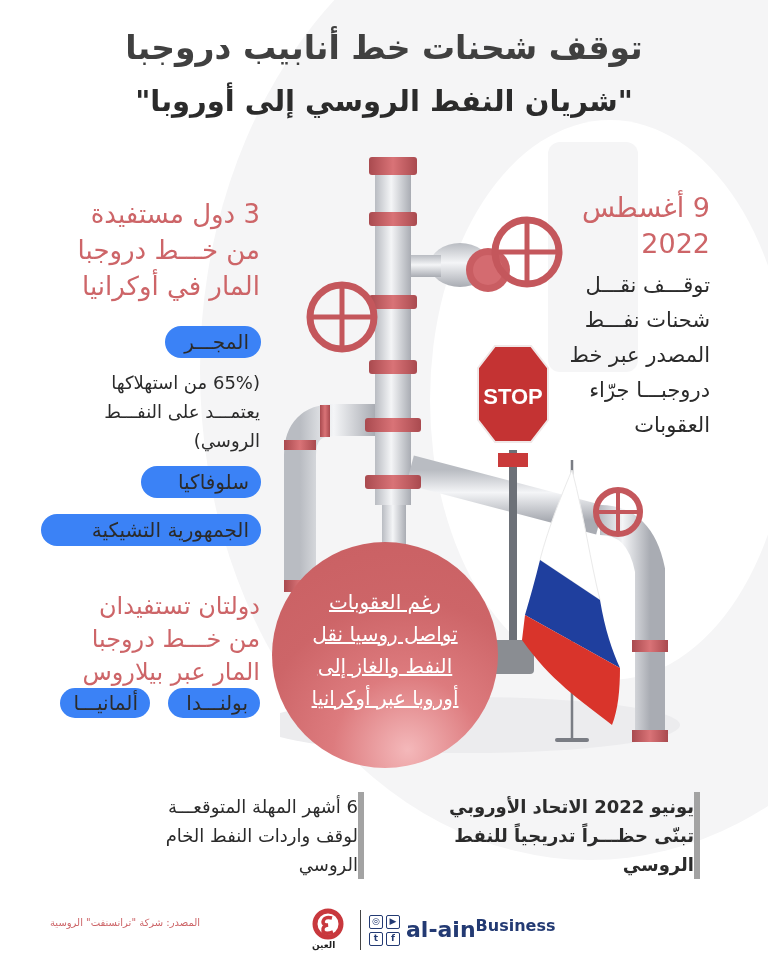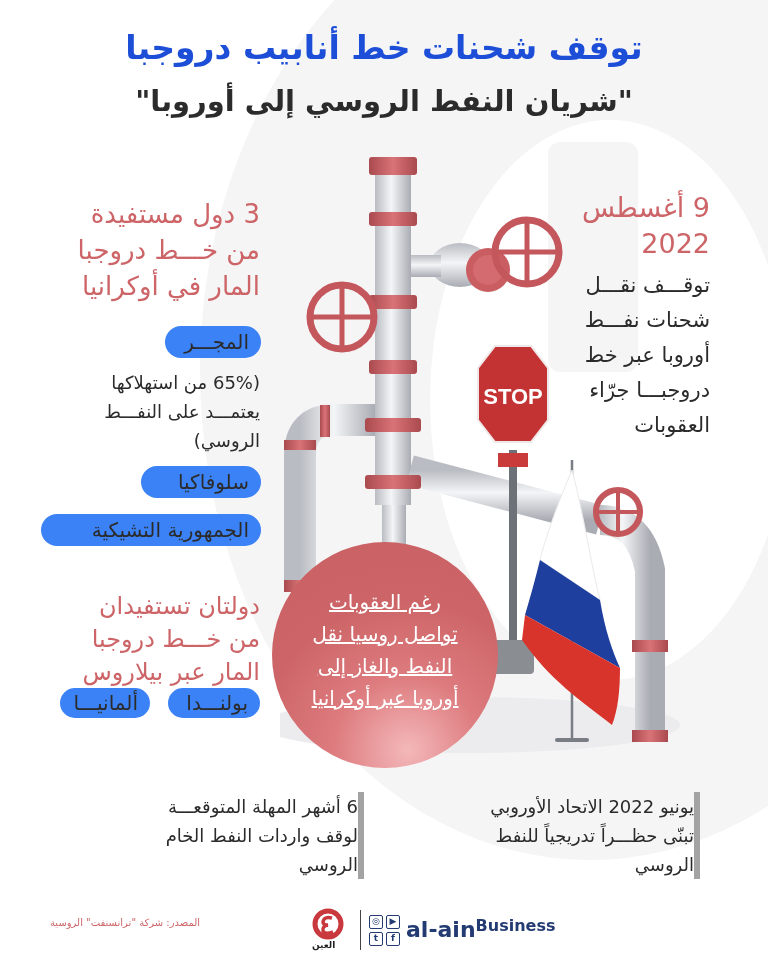--- a/index.html
+++ b/index.html
@@ -6,21 +6,21 @@
   html, body { width: 768px; height: 960px; background: #ffffff; overflow: hidden; }
   body { font-family: "DejaVu Sans", "Liberation Sans", sans-serif; color: #2b2b2b; position: relative; }
   .canvas { position: absolute; left: 0; top: 0; width: 768px; height: 960px; background: #ffffff; overflow: hidden; }
 
   
   .bg-arc { position: absolute; left: 200px; top: -120px; width: 780px; height: 980px; border-radius: 50%; background: #f5f5f6; }
   .bg-arc-inner { position: absolute; left: 430px; top: 120px; width: 360px; height: 560px; border-radius: 50%; background: #ffffff; }
   .bg-rect { position: absolute; left: 548px; top: 142px; width: 90px; height: 230px; background: #f5f5f6; border-radius: 12px; }
 
   .title { position: absolute; left: 0; right: 0; top: 28px; text-align: center; direction: rtl;
-           font-size: 33px; font-weight: bold; color: #1d4ed8; letter-spacing: 0.5px; }
+           font-size: 33px; font-weight: bold; color: #404040; letter-spacing: 0.5px; }
   .subtitle { position: absolute; left: 0; right: 0; top: 84px; text-align: center; direction: rtl;
               font-size: 29px; color: #2b2b2b; }
 
   .rtl { direction: rtl; text-align: right; }
   .accent-head { color: #cd6568; font-size: 26px; line-height: 36px; }
   .body-text { font-size: 19px; line-height: 30px; color: #2b2b2b; }
 
   .left-head1 { position: absolute; right: 508px; top: 196px; width: 250px; }
   .left-head2 { position: absolute; right: 508px; top: 590px; width: 250px; }
 
@@ -34,21 +34,21 @@
   .right-block .accent-head { font-size: 27px; line-height: 36px; }
   .right-block .body-text { font-size: 21px; line-height: 35px; margin-top: 6px; }
 
   .circle { position: absolute; left: 272px; top: 542px; width: 226px; height: 226px; border-radius: 50%;
             background: radial-gradient(circle at 60% 92%, #f4b8ba 0%, #dd7b7e 30%, #cd6568 60%, #c95f62 100%);
             display: flex; align-items: center; justify-content: center; }
   .circle-text { direction: rtl; text-align: center; color: #ffffff; font-size: 20px; line-height: 32px; margin-top: -10px; text-decoration: underline; }
 
   .bottom-col { position: absolute; top: 792px; direction: rtl; text-align: right; font-size: 18px; line-height: 29px;
                 border-right: 6px solid #a3a3a3; }
-  .bottom-right { right: 68px; width: 290px; }
+  .bottom-right { right: 68px; width: 290px; font-weight: bold; }
   .bottom-left { right: 404px; width: 290px; }
 
   .source { position: absolute; left: 50px; top: 917px; font-size: 10px; color: #cd6568; direction: rtl; }
   .logo-wrap { position: absolute; left: 308px; top: 908px; height: 44px; display: flex; align-items: center; }
   .logo-ain { width: 40px; height: 44px; position: relative; }
   .logo-sep { width: 1px; height: 40px; background: #444; margin: 0 8px 0 12px; }
   .social-grid { display: grid; grid-template-columns: 14px 14px; grid-gap: 3px; margin-right: 6px; }
   .soc { width: 14px; height: 14px; border: 1.5px solid #233a73; border-radius: 2px; font-size: 9px; line-height: 11px;
          text-align: center; color: #233a73; font-weight: bold; font-family: "DejaVu Sans", sans-serif; }
   .brand { display: flex; flex-direction: row; color: #233a73; }
@@ -168,21 +168,21 @@
   <div class="pill" style="right:618px; top:688px; width:90px; height:30px; line-height:30px;">ألمانيـــا</div>
 
   <div class="right-block rtl">
     <div class="accent-head">
       <div>9 أغسطس</div>
       <div>2022</div>
     </div>
     <div class="body-text">
       <div>توقـــف نقـــل</div>
       <div>شحنات نفـــط</div>
-      <div>أوروبا عبر خط</div>
+      <div>المصدر عبر خط</div>
       <div>دروجبـــا جرّاء</div>
       <div>العقوبات</div>
     </div>
   </div>
 
   <div class="circle">
     <div class="circle-text">
       <div>رغم العقوبات</div>
       <div>تواصل روسيا نقل</div>
       <div>النفط والغاز إلى</div>

